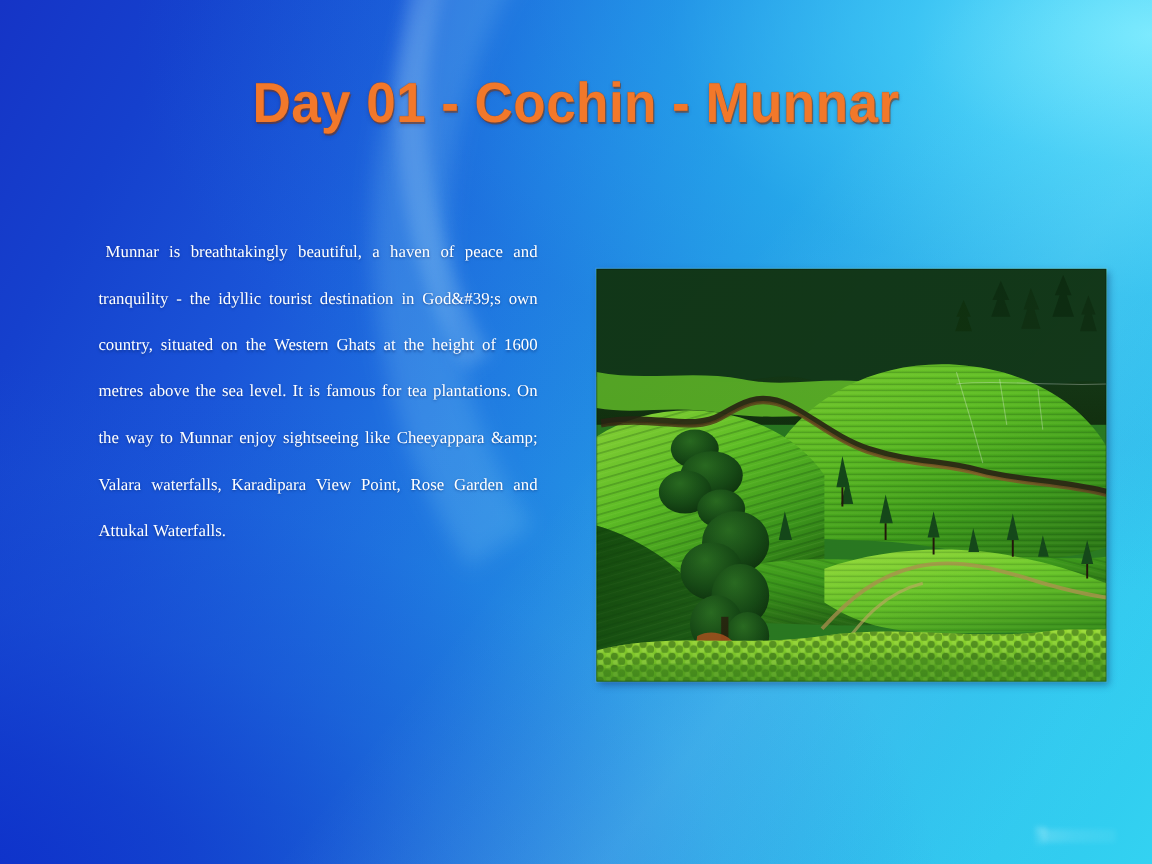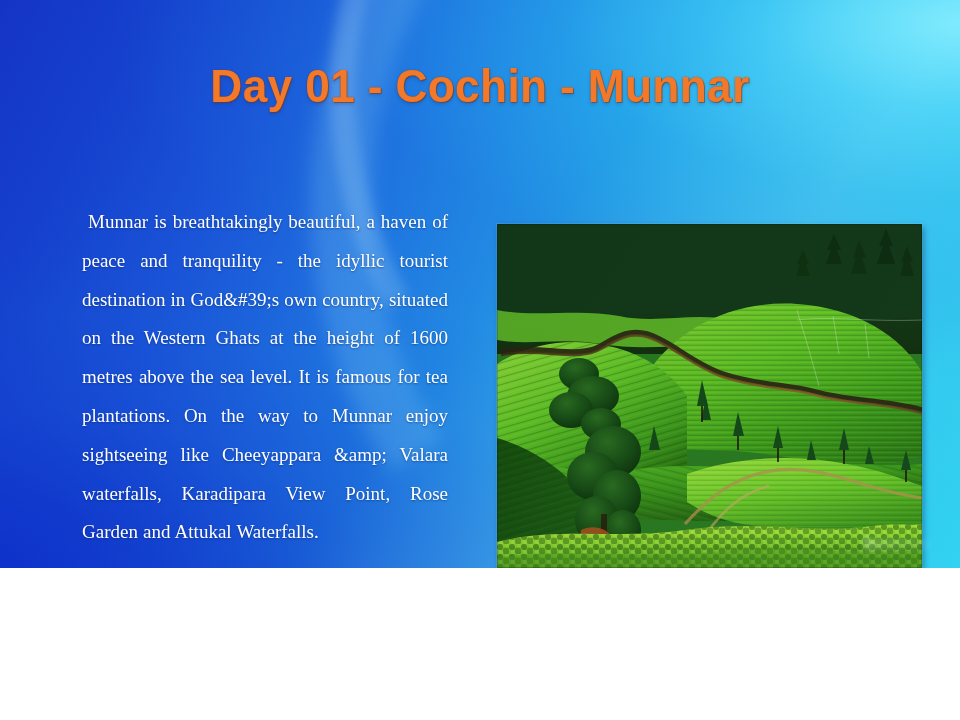--- a/index.html
+++ b/index.html
@@ -7,21 +7,21 @@
 
   html, body {
     width:960px; height:720px;
     overflow:hidden;
     font-family:"Liberation Sans", sans-serif;
   }
 
   
   #slide {
     position:relative;
-    width:960px; height:568px;
+    width:960px; height:720px;
     overflow:hidden;
     background:#7f1d1d;
     text-decoration:underline;
   }
 
   
   .bg-base {
     position:absolute; inset:0;
     background:
       radial-gradient(130% 95% at 100% 4%,
@@ -100,24 +100,24 @@
       1px 1px 0 rgba(130,55,10,0.55),
       0 2px 4px rgba(20,40,120,0.30);
     transform:scaleX(0.94);
     transform-origin:center;
     white-space:nowrap;
   }
 
   
   #body-text {
     position:absolute;
-    left:82px; top:203px;
+    left:82px; top:192px;
     width:366px;
     font-family:"Liberation Serif", serif;
-    font-size:19px;
+    font-size:14px;
     line-height:38.8px;
     color:#ffffff;
     text-align:justify;
     text-indent:6px;
     text-shadow:0 1px 2px rgba(10,40,110,0.55);
     word-spacing:0.4px;
   }
 
   
   #photo-frame {

